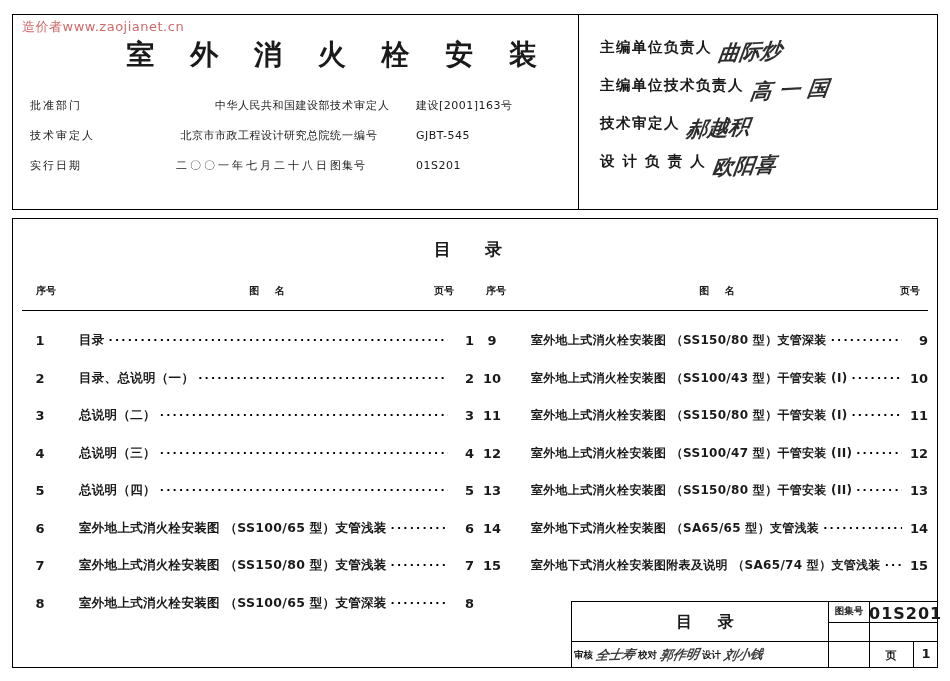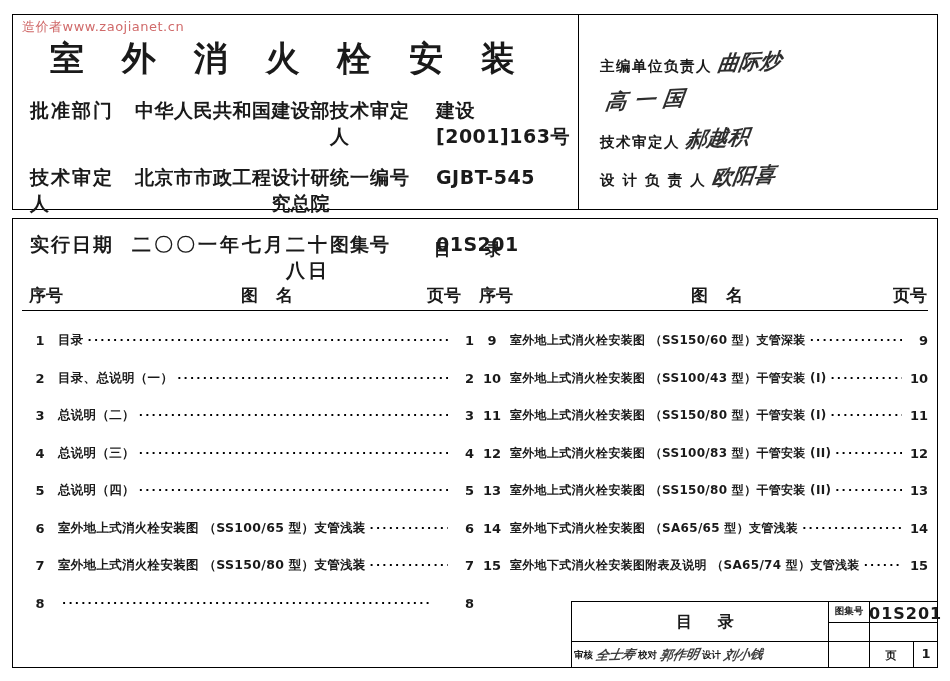--- a/index.html
+++ b/index.html
@@ -53,32 +53,32 @@
     left: 578px; top: 14px;
     width: 0; height: 196px;
     border-left: 1.6px solid #000;
   }
 
   
   .main-title {
     position: absolute;
     left: 50px; top: 36px;
     width: 500px;
-    text-align: left;
-    font-size: 34px;
+    text-align: right;
+    font-size: 28px;
     font-weight: bold;
     letter-spacing: 13px;
     font-family: "DejaVu Sans", sans-serif;
   }
   .info-table {
     position: absolute;
     left: 30px; top: 98px;
     width: 540px;
-    font-size: 19px;
-    font-weight: bold;
+    font-size: 11px;
+    font-weight: normal;
   }
   .info-row {
     display: flex;
     align-items: baseline;
     margin-bottom: 15px;
   }
   .info-lbl {
     width: 90px;
     letter-spacing: 2px;
     flex: 0 0 auto;
@@ -90,37 +90,35 @@
     text-align: right;
   }
   .info-lbl2 {
     width: 86px;
     flex: 0 0 auto;
     letter-spacing: 1px;
   }
   .info-val2 {
     flex: 1 1 auto;
     letter-spacing: 0.5px;
-    margin-left: 20px;
   }
   .big-date {
     letter-spacing: 3px;
   }
 
   
   .sig-block {
     position: absolute;
     left: 600px; top: 38px;
     width: 330px;
     font-size: 14.5px;
     font-weight: bold;
   }
   .sig-row {
     display: flex;
-    align-items: flex-end;
     height: 38px;
   }
   .sig-lbl {
     letter-spacing: 1.5px;
     white-space: nowrap;
   }
   .sig-hand {
     font-family: "DejaVu Serif", serif;
     font-style: italic;
     font-size: 21px;
@@ -137,21 +135,21 @@
     left: 0; top: 238px;
     width: 950px;
     text-align: center;
     font-size: 17px;
     font-weight: bold;
     letter-spacing: 14px;
   }
   .cat-head {
     position: absolute;
     top: 284px;
-    font-size: 17px;
+    font-size: 10px;
     font-weight: bold;
   }
   .hline {
     position: absolute;
     border-top: 1.3px solid #000;
   }
 
   .col {
     position: absolute;
     top: 322px;
@@ -167,20 +165,21 @@
   }
   .e-no {
     width: 36px;
     text-align: center;
     flex: 0 0 auto;
     font-size: 13px;
   }
   .e-name {
     flex: 0 0 auto;
     letter-spacing: 0.3px;
+    margin-left: 21px;
   }
   .e-dots {
     flex: 1 1 auto;
     overflow: hidden;
     white-space: nowrap;
     letter-spacing: 2.2px;
     font-size: 11px;
     padding: 0 4px;
     color: #000;
   }
@@ -299,20 +298,21 @@
       <span class="info-val2">01S201</span>
     </div>
   </div>
 
   <div class="sig-block">
     <div class="sig-row">
       <span class="sig-lbl">主编单位负责人</span>
       <span class="sig-hand">曲际炒</span>
     </div>
     <div class="sig-row">
+      <span class="sig-lbl">主编单位技术负责人</span>
       <span class="sig-hand">高 一 国</span>
     </div>
     <div class="sig-row">
       <span class="sig-lbl">技术审定人</span>
       <span class="sig-hand">郝越积</span>
     </div>
     <div class="sig-row">
       <span class="sig-lbl">设 计 负 责 人</span>
       <span class="sig-hand">欧阳喜</span>
     </div>
@@ -371,47 +371,48 @@
       <span class="e-pg">6</span>
     </div>
     <div class="entry">
       <span class="e-no">7</span>
       <span class="e-name">室外地上式消火栓安装图 （SS150/80 型）支管浅装</span>
       <span class="e-dots">··························································</span>
       <span class="e-pg">7</span>
     </div>
     <div class="entry">
       <span class="e-no">8</span>
+      <span class="e-name">室外地上式消火栓安装图 （SS100/65 型）支管深装</span>
       <span class="e-dots">··························································</span>
       <span class="e-pg">8</span>
     </div>
   </div>
 
   <div class="col" style="left:474px; width:454px; font-size:12px;">
     <div class="entry">
       <span class="e-no">9</span>
-      <span class="e-name">室外地上式消火栓安装图 （SS150/60 型）支管深装</span>
+      <span class="e-name">室外地上式消火栓安装图 （SS150/80 型）支管深装</span>
       <span class="e-dots">··························································</span>
       <span class="e-pg">9</span>
     </div>
     <div class="entry">
       <span class="e-no">10</span>
       <span class="e-name">室外地上式消火栓安装图 （SS100/43 型）干管安装 (I)</span>
       <span class="e-dots">··························································</span>
       <span class="e-pg">10</span>
     </div>
     <div class="entry">
       <span class="e-no">11</span>
       <span class="e-name">室外地上式消火栓安装图 （SS150/80 型）干管安装 (I)</span>
       <span class="e-dots">··························································</span>
       <span class="e-pg">11</span>
     </div>
     <div class="entry">
       <span class="e-no">12</span>
-      <span class="e-name">室外地上式消火栓安装图 （SS100/83 型）干管安装 (II)</span>
+      <span class="e-name">室外地上式消火栓安装图 （SS100/47 型）干管安装 (II)</span>
       <span class="e-dots">··························································</span>
       <span class="e-pg">12</span>
     </div>
     <div class="entry">
       <span class="e-no">13</span>
       <span class="e-name">室外地上式消火栓安装图 （SS150/80 型）干管安装 (II)</span>
       <span class="e-dots">··························································</span>
       <span class="e-pg">13</span>
     </div>
     <div class="entry">

